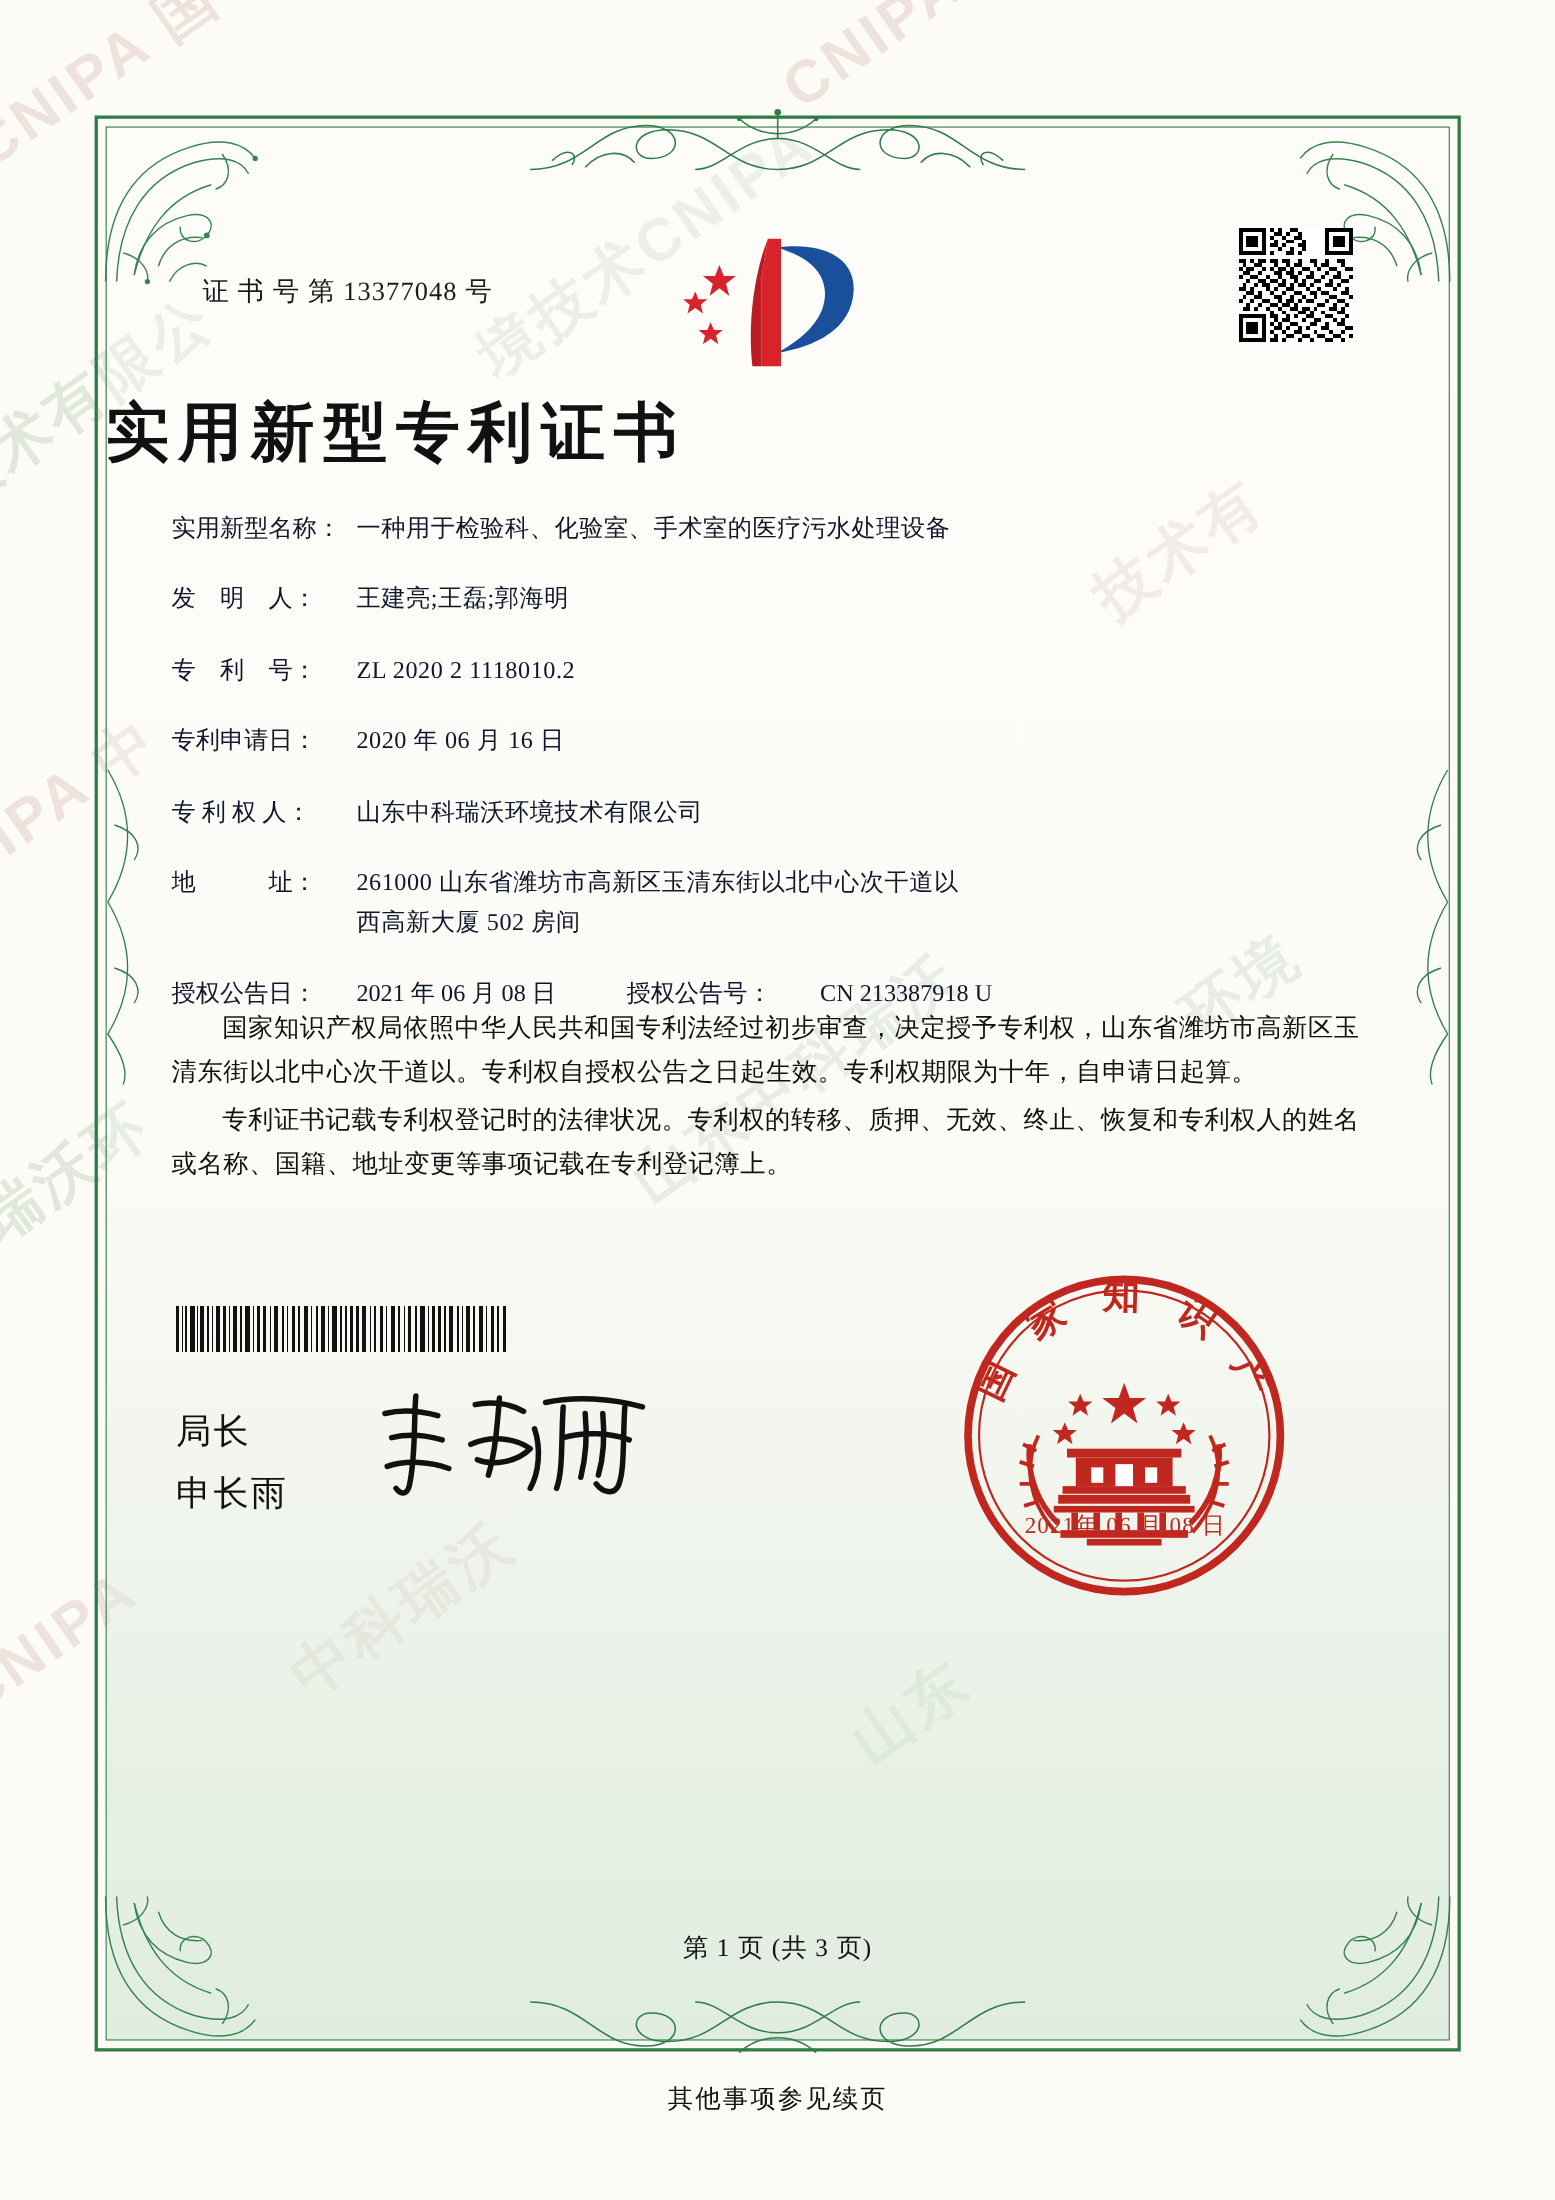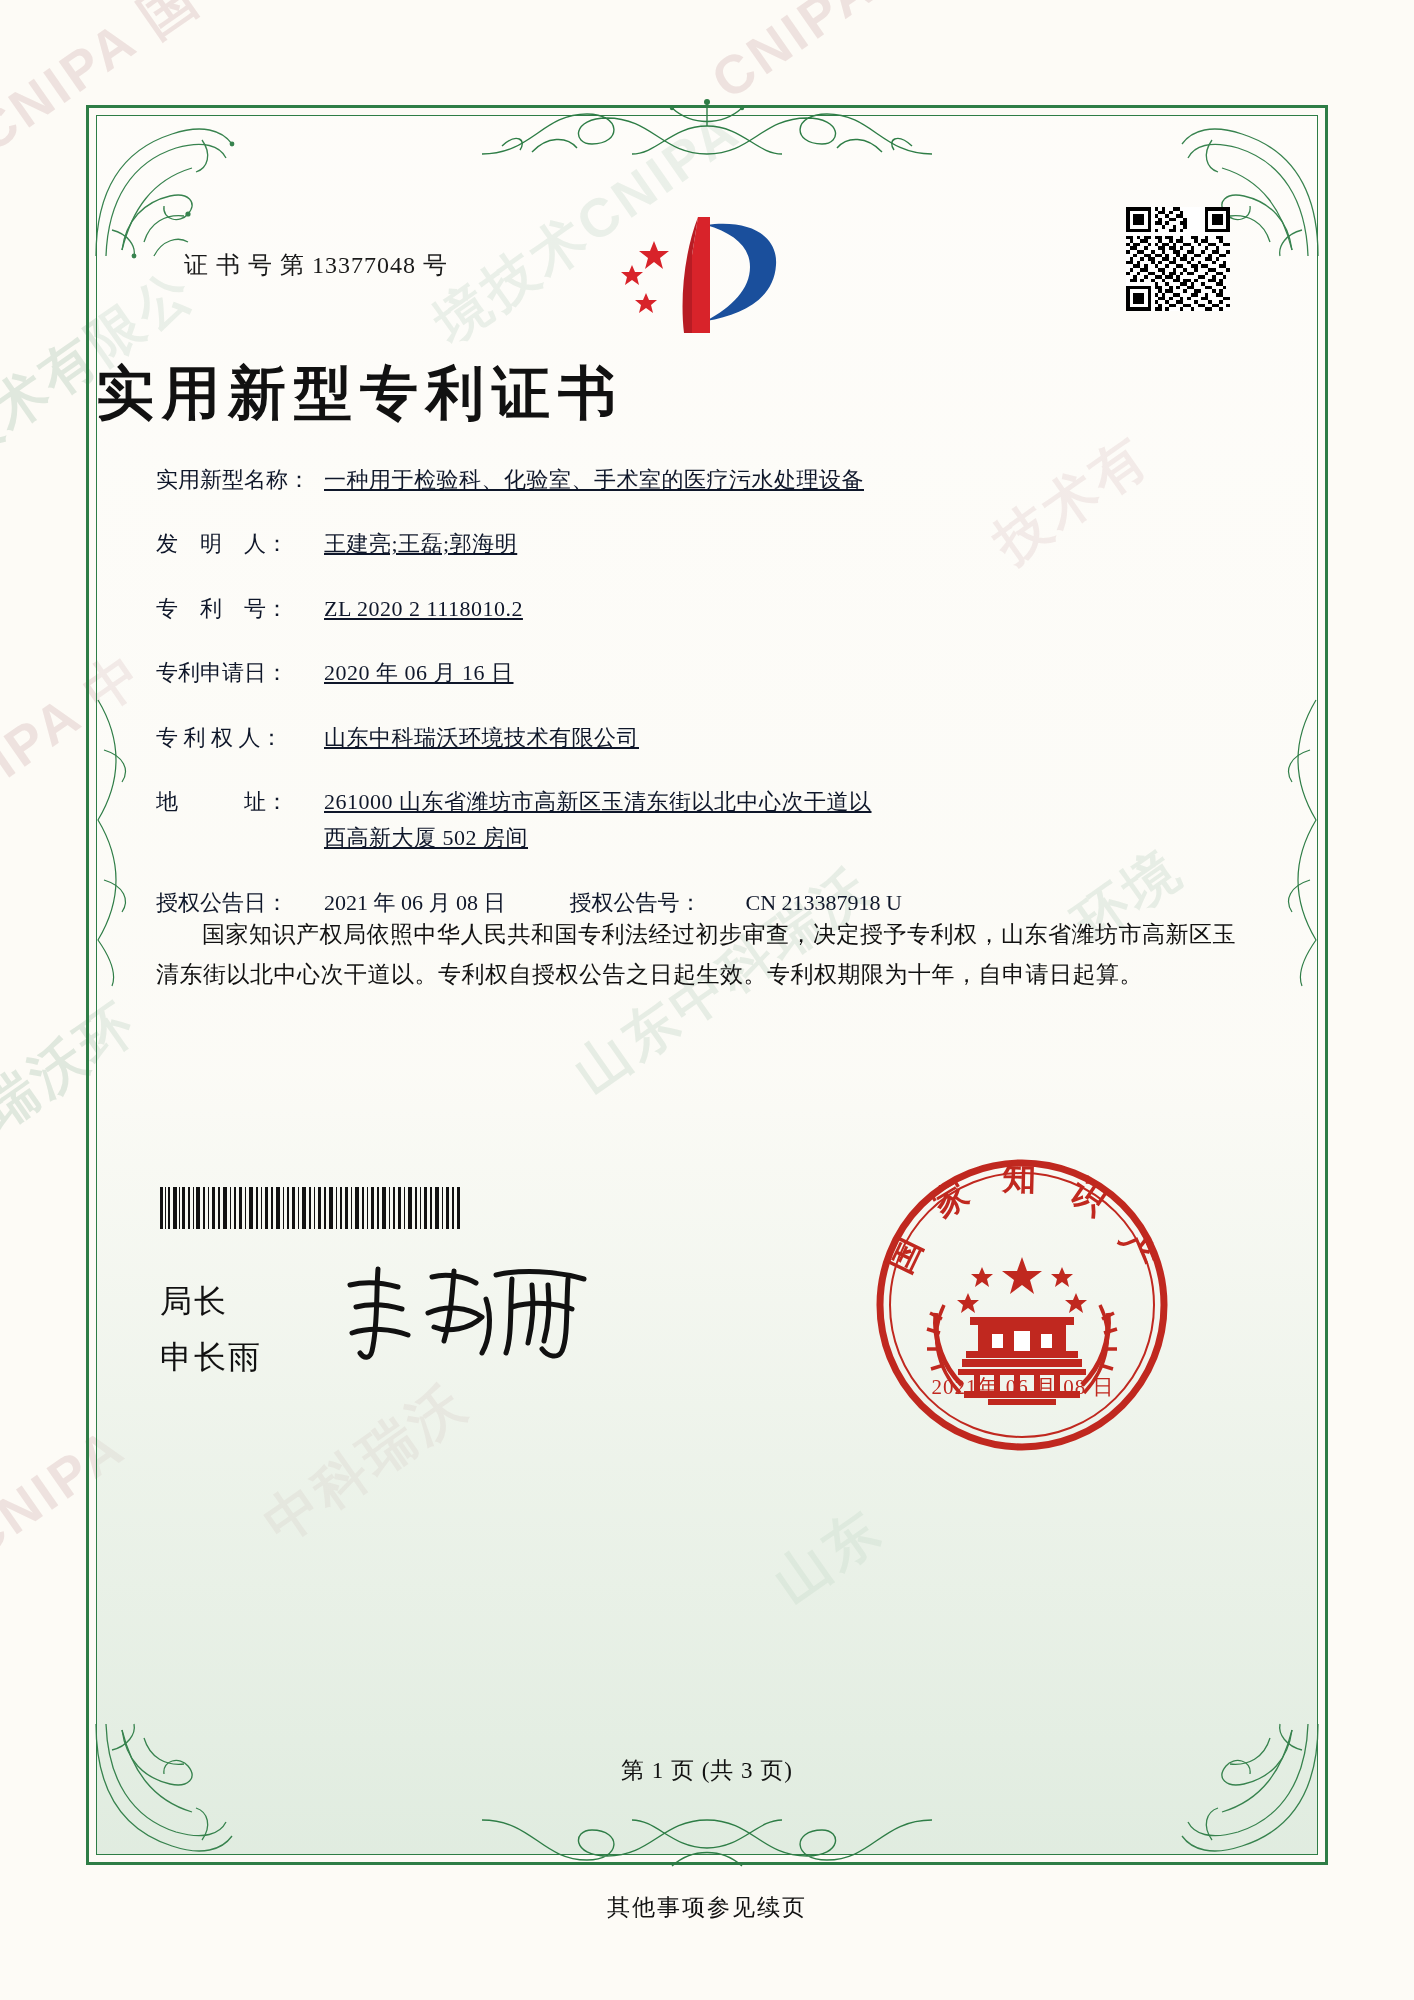--- a/index.html
+++ b/index.html
@@ -179,21 +179,20 @@
   }
   .field .lbl {
     width: 168px;
     flex: 0 0 168px;
     letter-spacing: 0px;
     white-space: nowrap;
   }
   .field .val {
     flex: 1;
     letter-spacing: 0.5px;
-    text-decoration: underline;
   }
   .field .val .line2 {
     display: block;
     margin-top: 10px;
   }
   .field.pubrow {
   }
   .field .lbl2 {
     width: 176px;
     flex: 0 0 176px;
@@ -685,20 +684,21 @@
       <div class="field pubrow">
         <span class="lbl">授权公告日：</span>
         <span class="val2">2021 年 06 月 08 日</span>
         <span class="lbl2">授权公告号：</span>
         <span class="val2">CN 213387918 U</span>
       </div>
     </div>
 
     <div class="paras">
       <p class="para">国家知识产权局依照中华人民共和国专利法经过初步审查，决定授予专利权，山东省潍坊市高新区玉清东街以北中心次干道以。专利权自授权公告之日起生效。专利权期限为十年，自申请日起算。</p>
+      <p class="para">专利证书记载专利权登记时的法律状况。专利权的转移、质押、无效、终止、恢复和专利权人的姓名或名称、国籍、地址变更等事项记载在专利登记簿上。</p>
     </div>
 
     <div class="barcode">
       <svg viewBox="0 0 300 42" xmlns="http://www.w3.org/2000/svg" shape-rendering="crispEdges">
         <g fill="#111">
           <rect x="0" y="0" width="3" height="42"></rect>
             <rect x="5" y="0" width="1" height="42"></rect>
           <rect x="8" y="0" width="2" height="42"></rect>
             <rect x="13" y="0" width="4" height="42"></rect>
           <rect x="19" y="0" width="1" height="42"></rect>

